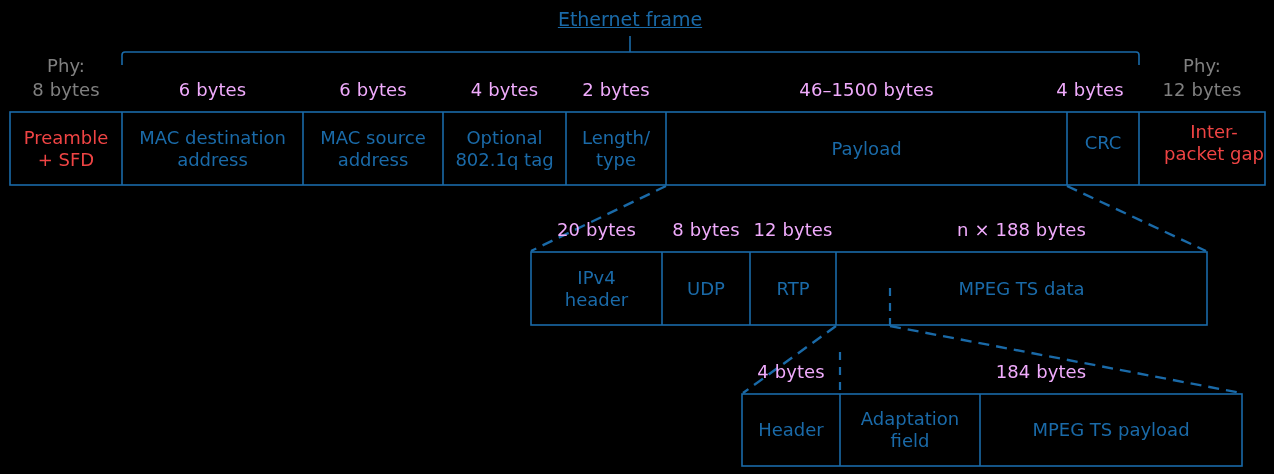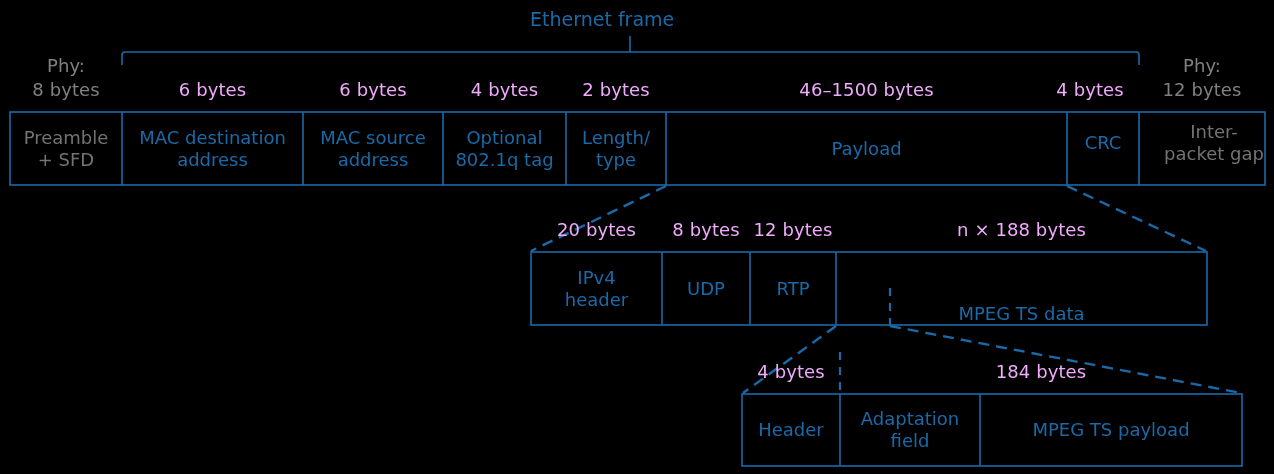--- a/index.html
+++ b/index.html
@@ -24,29 +24,30 @@
   .lbl.gray{color:#808080;}
 
   .cell{
     position:absolute;
     display:flex;align-items:center;justify-content:center;
     text-align:center;
     font-size:18px;line-height:22px;
     color:#1a6aa8;
     box-sizing:border-box;
   }
-  .cell.gray{color:#737373;}
+  .cell.gray{color:#ef4444;}
   .cell span{display:block;padding:0 4px;}
 
   .title{
     position:absolute;
     font-size:19px;line-height:22px;
     color:#1a6aa8;
-    text-align:left;
+    text-align:center;
     white-space:nowrap;
+    text-decoration:underline;
   }
 </style>
 </head>
 <body>
 
 <div class="stage">
 
   <svg class="lines" viewBox="0 0 1274 474" xmlns="http://www.w3.org/2000/svg">
 
     <g fill="none" stroke="#1a6aa8" stroke-width="1.6">
@@ -180,21 +181,21 @@
   <div class="cell" style="left:662px;top:252px;width:88px;height:73px;">
     <span>
         <span>UDP</span>
       </span>
   </div>
   <div class="cell" style="left:750px;top:252px;width:86px;height:73px;">
     <span>
         <span>RTP</span>
       </span>
   </div>
-  <div class="cell" style="left:836px;top:252px;width:371px;height:73px;align-items:flex-end;">
+  <div class="cell" style="left:836px;top:252px;width:371px;height:73px;">
     <span>
         <span>MPEG TS data</span>
       </span>
   </div>
 
   <div class="lbl" style="left:742px;top:361px;width:98px;">4 bytes</div>
   <div class="lbl" style="left:840px;top:361px;width:402px;">184 bytes</div>
 
   <div class="cell" style="left:742px;top:394px;width:98px;height:72px;">
     <span>

